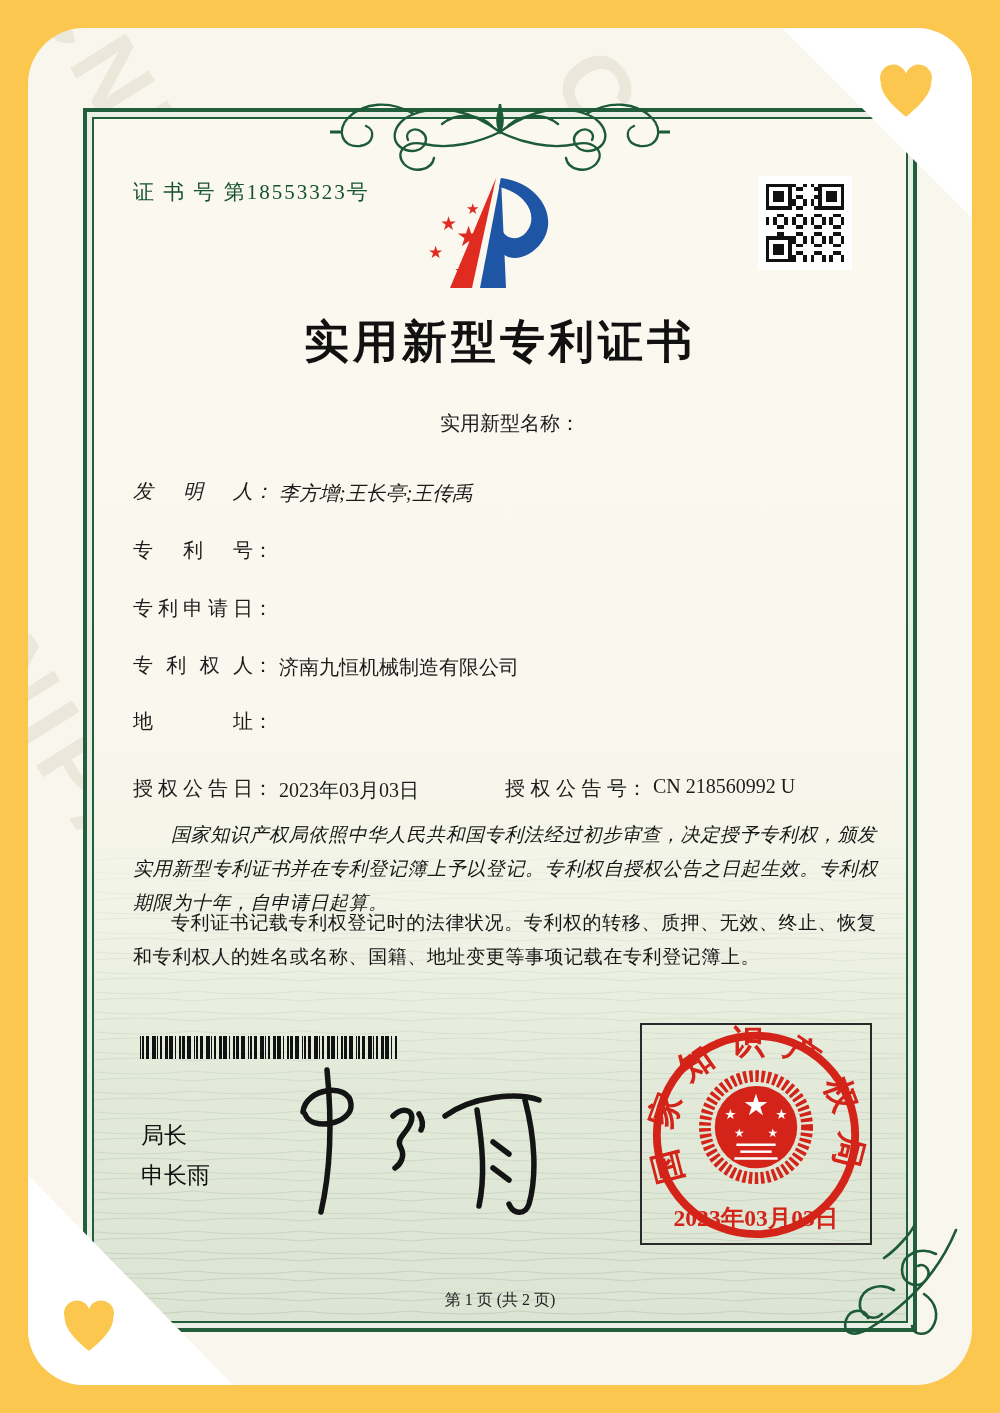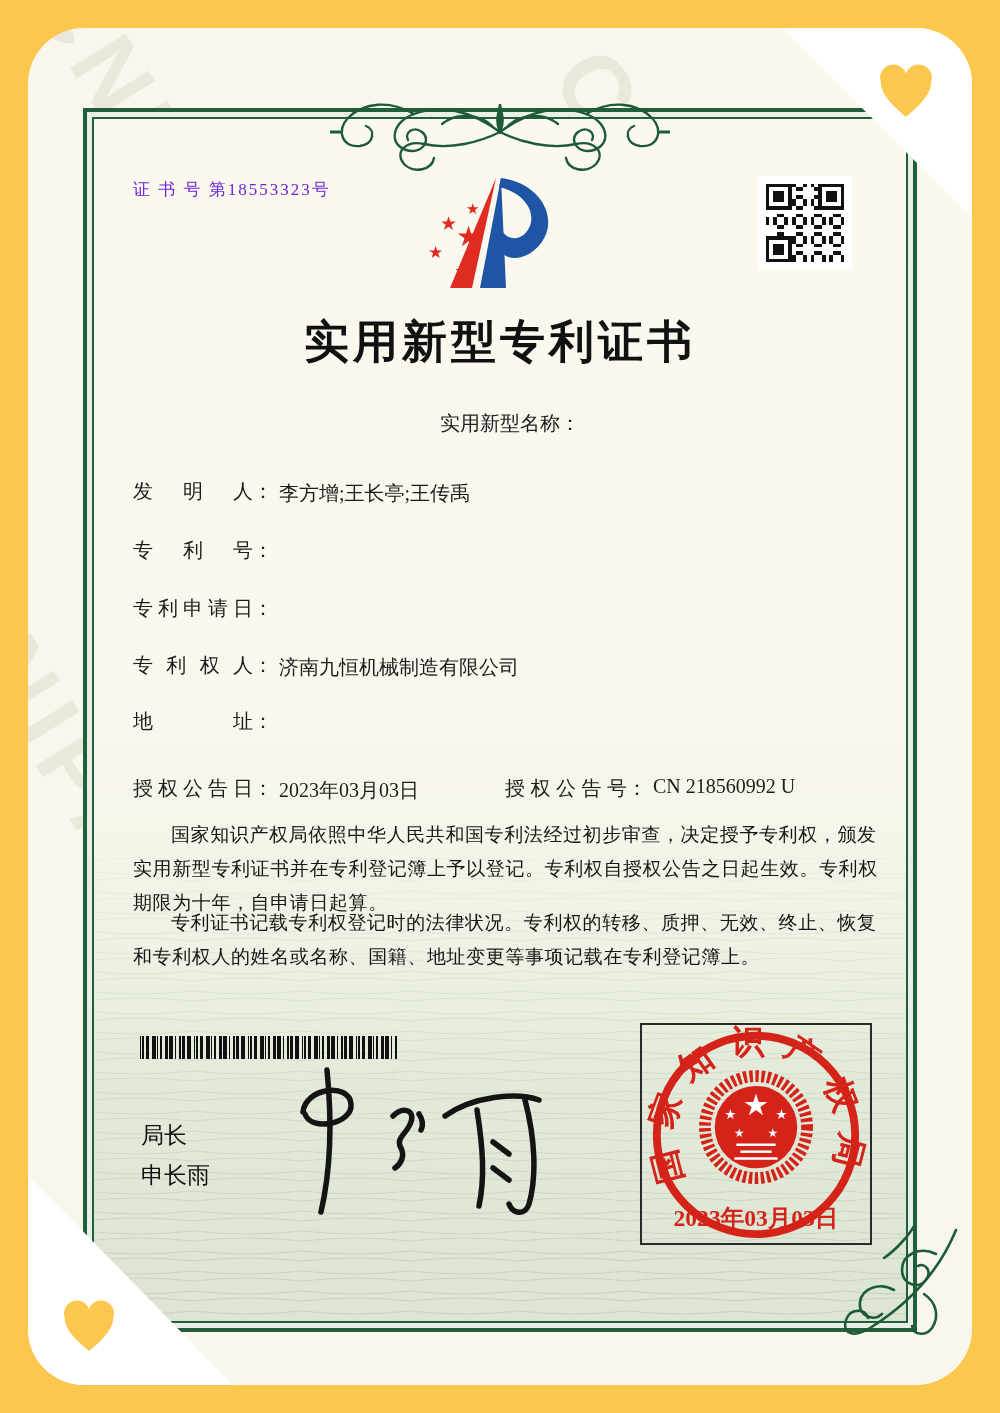--- a/index.html
+++ b/index.html
@@ -17,21 +17,21 @@
   .border-inner{position:absolute;left:5px;top:5px;right:5px;bottom:5px;border:2px solid #215e3c;
       background:linear-gradient(180deg,#fbf8ef 0%,#faf7ee 50%,#f1f3e6 66%,#e3ead9 80%,#dce4d4 100%);
       overflow:hidden;}
   .waves{position:absolute;left:0;bottom:0;width:100%;height:480px;}
   .ornament{position:absolute;z-index:3;}
   .wedge{position:absolute;background:#ffffff;z-index:6;}
   .wedge-tr{right:0;top:0;width:190px;height:190px;clip-path:polygon(0 0,100% 0,100% 100%);}
   .wedge-bl{left:0;bottom:0;width:205px;height:210px;clip-path:polygon(0 0,0 100%,100% 100%);}
   .heart{position:absolute;z-index:7;}
   .content{position:absolute;left:0;top:0;width:100%;height:100%;z-index:5;}
-  .cert-no{position:absolute;left:105px;top:150px;font-size:17px;letter-spacing:2px;color:#6d28d9;}
+  .cert-no{position:absolute;left:105px;top:150px;font-size:21px;letter-spacing:2px;color:#14532d;}
   .logo{position:absolute;left:382px;top:146px;}
   .qr{position:absolute;left:730px;top:148px;width:94px;height:94px;background:#fff;padding:0;}
   .title{position:absolute;left:0;top:284px;width:100%;text-align:center;font-size:45px;
          font-weight:bold;letter-spacing:4px;color:#111;}
   .frow{position:absolute;left:105px;width:760px;font-size:20px;display:flex;align-items:flex-start;}
   .f-label{display:inline-block;width:120px;text-align:justify;text-align-last:justify;flex:none;}
   .f-colon{flex:none;margin-right:6px;}
   .f-value{flex:1;line-height:1.55;}
   .grant-pair2{position:absolute;left:372px;top:0;display:flex;}
   .grant-pair2 .f-label{width:122px;}
@@ -371,21 +371,21 @@
             <rect x="8" y="22" width="1" height="1" fill="#111"></rect>
           </svg>
       </div>
 
       <div class="title">实用新型专利证书</div>
 
       <div class="frow" style="top:382px;justify-content:center;">
         <span class="f-label">实用新型名称</span>
         <span class="f-colon">：</span>
       </div>
-      <div class="frow" style="top:450px;">
+      <div class="frow" style="top:450px;font-style:italic;">
         <span class="f-label">发明人</span>
         <span class="f-colon">：</span>
         <span class="f-value">李方增;王长亭;王传禹</span>
       </div>
       <div class="frow" style="top:509px;">
         <span class="f-label">专利号</span>
         <span class="f-colon">：</span>
       </div>
       <div class="frow" style="top:567px;">
         <span class="f-label">专利申请日</span>
@@ -404,21 +404,21 @@
         <span class="f-label">授权公告日</span>
         <span class="f-colon">：</span>
         <span class="f-value" style="flex:none;">2023年03月03日</span>
         <span class="grant-pair2">
           <span class="f-label">授权公告号</span>
           <span class="f-colon">：</span>
           <span>CN 218560992 U</span>
         </span>
       </div>
 
-      <div class="para" style="top:790px;">国家知识产权局依照中华人民共和国专利法经过初步审查，决定授予专利权，颁发实用新型专利证书并在专利登记簿上予以登记。专利权自授权公告之日起生效。专利权期限为十年，自申请日起算。</div>
+      <div class="para" style="top:790px;font-style:italic;">国家知识产权局依照中华人民共和国专利法经过初步审查，决定授予专利权，颁发实用新型专利证书并在专利登记簿上予以登记。专利权自授权公告之日起生效。专利权期限为十年，自申请日起算。</div>
       <div class="para" style="top:878px;">专利证书记载专利权登记时的法律状况。专利权的转移、质押、无效、终止、恢复和专利权人的姓名或名称、国籍、地址变更等事项记载在专利登记簿上。</div>
 
       <div class="barcode" id="barcode"><i style="width:1px"></i><b style="width:1px"></b><i style="width:2px"></i><b style="width:2px"></b><i style="width:3px"></i><b style="width:3px"></b><i style="width:4px"></i><b style="width:1px"></b><i style="width:1px"></i><b style="width:2px"></b><i style="width:2px"></i><b style="width:3px"></b><i style="width:3px"></i><b style="width:1px"></b><i style="width:4px"></i><b style="width:2px"></b><i style="width:1px"></i><b style="width:3px"></b><i style="width:2px"></i><b style="width:1px"></b><i style="width:3px"></i><b style="width:2px"></b><i style="width:4px"></i><b style="width:3px"></b><i style="width:1px"></i><b style="width:1px"></b><i style="width:2px"></i><b style="width:2px"></b><i style="width:3px"></i><b style="width:3px"></b><i style="width:4px"></i><b style="width:1px"></b><i style="width:1px"></i><b style="width:2px"></b><i style="width:2px"></i><b style="width:3px"></b><i style="width:3px"></i><b style="width:1px"></b><i style="width:4px"></i><b style="width:2px"></b><i style="width:1px"></i><b style="width:3px"></b><i style="width:2px"></i><b style="width:1px"></b><i style="width:3px"></i><b style="width:2px"></b><i style="width:4px"></i><b style="width:3px"></b><i style="width:1px"></i><b style="width:1px"></b><i style="width:2px"></i><b style="width:2px"></b><i style="width:3px"></i><b style="width:3px"></b><i style="width:4px"></i><b style="width:1px"></b><i style="width:1px"></i><b style="width:2px"></b><i style="width:2px"></i><b style="width:3px"></b><i style="width:3px"></i><b style="width:1px"></b><i style="width:4px"></i><b style="width:2px"></b><i style="width:1px"></i><b style="width:3px"></b><i style="width:2px"></i><b style="width:1px"></b><i style="width:3px"></i><b style="width:2px"></b><i style="width:4px"></i><b style="width:3px"></b><i style="width:1px"></i><b style="width:1px"></b><i style="width:2px"></i><b style="width:2px"></b><i style="width:3px"></i><b style="width:3px"></b><i style="width:4px"></i><b style="width:1px"></b><i style="width:1px"></i><b style="width:2px"></b><i style="width:2px"></i><b style="width:3px"></b><i style="width:3px"></i><b style="width:1px"></b><i style="width:4px"></i><b style="width:2px"></b><i style="width:1px"></i><b style="width:3px"></b><i style="width:2px"></i><b style="width:1px"></b><i style="width:3px"></i><b style="width:2px"></b><i style="width:4px"></i><b style="width:3px"></b><i style="width:1px"></i><b style="width:1px"></b><i style="width:2px"></i><b style="width:2px"></b><i style="width:3px"></i><b style="width:3px"></b><i style="width:4px"></i><b style="width:1px"></b><i style="width:1px"></i><b style="width:2px"></b><i style="width:2px"></i><b style="width:3px"></b><i style="width:3px"></i><b style="width:1px"></b><i style="width:4px"></i><b style="width:2px"></b><i style="width:1px"></i><b style="width:3px"></b><i style="width:2px"></i><b style="width:1px"></b></div>
 
       <div class="director" style="top:1092px;">局长</div>
       <div class="director" style="top:1132px;">申长雨</div>
 
       <svg class="signature" width="290" height="160" viewBox="0 0 290 160">
         <g stroke="#141414" fill="none" stroke-width="5.5" stroke-linecap="round" stroke-linejoin="round">
           <path d="M30,54 C32,30 76,24 78,46 C80,66 38,74 32,56"></path>
@@ -455,20 +455,21 @@
               <path d="M94,136 L138,136"></path>
             </g>
           </g>
           <text font-size="34" font-weight="bold" fill="#d42318" letter-spacing="17" font-family="'Liberation Serif',serif">
             <textPath href="#sealArc" startOffset="50%" text-anchor="middle">国家知识产权局</textPath>
           </text>
           <text x="116" y="205" font-size="24" font-weight="bold" fill="#d42318" text-anchor="middle" font-family="'Liberation Serif',serif">2023年03月03日</text>
         </svg>
       </div>
 
+      <div class="page-info">第 1 页 (共 2 页)</div>
 
     </div>
 
     <div class="wedge wedge-tr"></div>
     <div class="wedge wedge-bl"></div>
 
     <svg class="heart" style="left:848px;top:36px;" width="60" height="60" viewBox="0 0 100 100">
       <path d="M50,88 C20,64 8,46 8,30 A22,22 0 0 1 50,16 A22,22 0 0 1 92,30 C92,46 80,64 50,88 Z" fill="#fbc74e"></path>
     </svg>
     <svg class="heart" style="left:32px;top:1272px;" width="58" height="58" viewBox="0 0 100 100">

